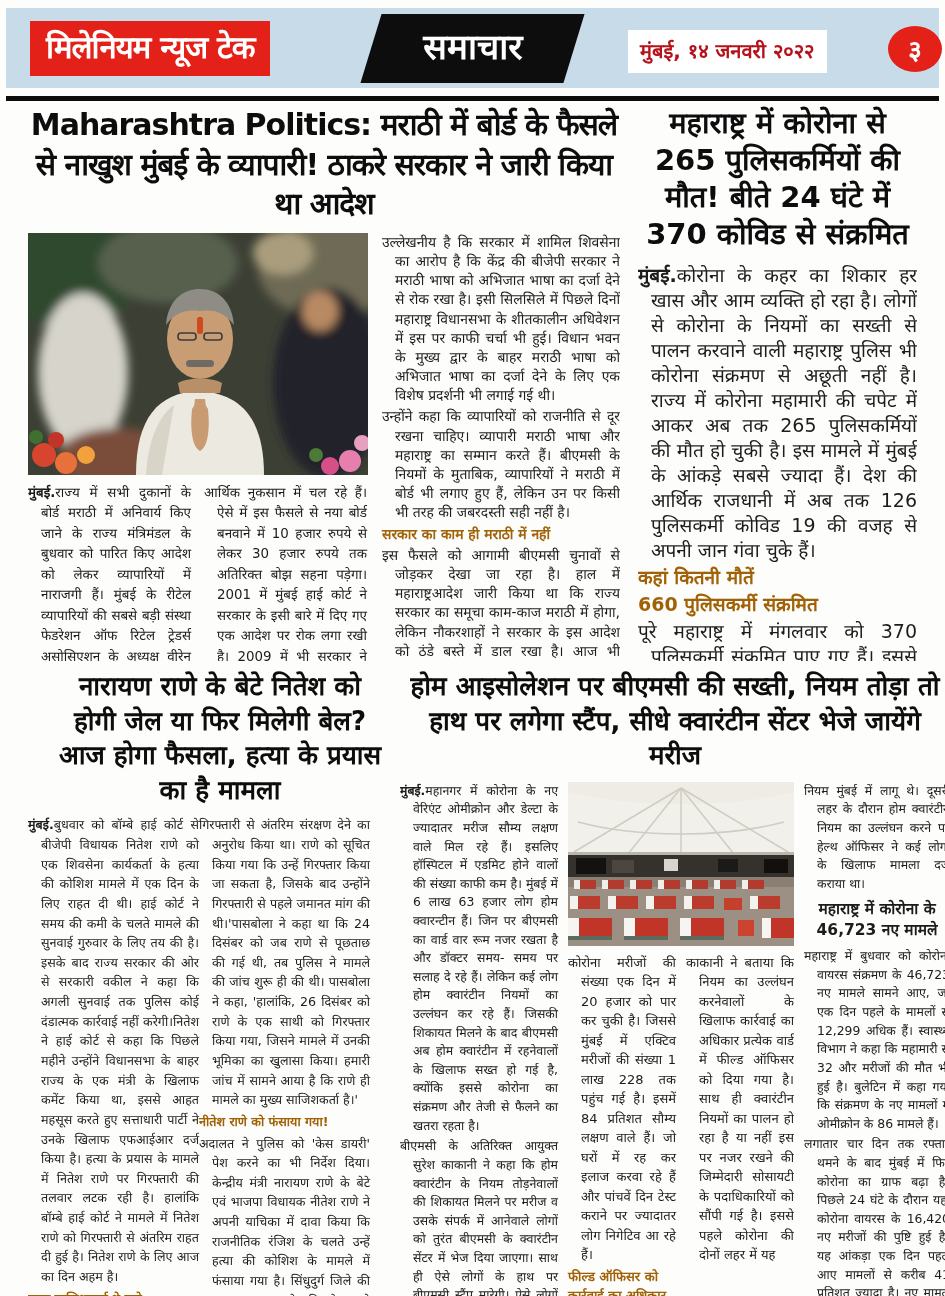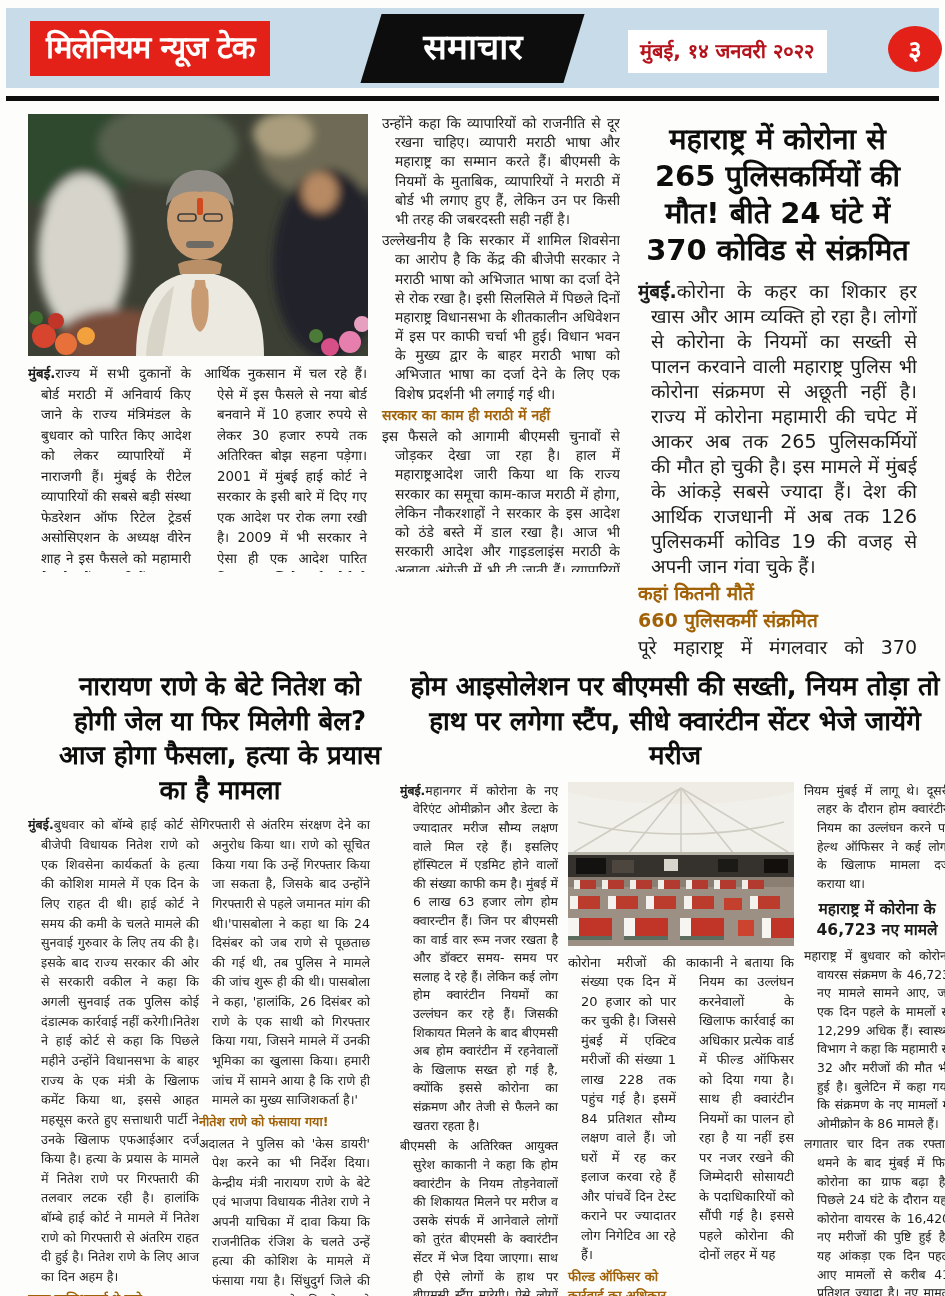--- a/index.html
+++ b/index.html
@@ -27,21 +27,21 @@
   .row1{display:flex;gap:18px;height:556px;overflow:hidden;}
   .a1{width:592px;}
   .a1 h1{font-size:30px;line-height:1.32;}
   .a1 h1 .lat{letter-spacing:-1px;}
   .a1-body{display:flex;gap:14px;margin-top:9px;height:458px;overflow:hidden;}
   .a1-left{width:340px;flex:none;}
   .a1-cols{display:flex;gap:13px;margin-top:8px;}
   .a1-cols .c{width:163px;font-size:13.4px;line-height:1.53;}
   .a1-c3{flex:1;font-size:13.9px;line-height:1.38;}
   .a2{flex:1;}
-  .a2 h2{font-size:29px;line-height:1.28;margin-top:16px;}
+  .a2 h2{font-size:29px;line-height:1.28;}
   .a2-body{margin-top:10px;font-size:19px;line-height:1.315;height:438px;overflow:hidden;}
   
   .row2{display:flex;gap:16px;margin-top:8px;}
   .a3{width:356px;flex:none;}
   .a3 h2{font-size:26px;line-height:1.33;margin-left:28px;}
   .a3-cols{display:flex;margin-top:8px;height:478px;overflow:hidden;
     border-bottom:4px solid #0d0d0d;padding-bottom:4px;}
   .a3-cols .c{width:171px;font-size:12.6px;line-height:1.56;}
   .a4{flex:1;}
   .a4 h2{font-size:26px;line-height:1.33;}
@@ -66,20 +66,21 @@
     <div class="datebox">मुंबई, १४ जनवरी २०२२</div>
     <div class="pagenum">३</div>
   </div>
   <div class="rule"></div>
 
   <div class="main">
 
     <div class="row1">
 
       <div class="a1">
+        <h1><span class="lat">Maharashtra Politics: मराठी में बोर्ड के फैसले से नाखुश मुंबई के व्यापारी! ठाकरे सरकार ने जारी किया था आदेश</span></h1>
         <div class="a1-body">
           <div class="a1-left">
 
             <svg class="photo" width="340" height="242" viewBox="0 0 340 242">
               <defs>
                   <filter id="b1">
                     <feGaussianBlur stdDeviation="5"></feGaussianBlur>
                   </filter>
                 </defs>
               <rect width="340" height="242" fill="#3c4034"></rect>
@@ -125,22 +126,22 @@
               <div class="c">
                 <p class="bp"><span class="dl">मुंबई.</span><span>राज्य में सभी दुकानों के बोर्ड मराठी में अनिवार्य किए जाने के राज्य मंत्रिमंडल के बुधवार को पारित किए आदेश को लेकर व्यापारियों में नाराजगी हैं। मुंबई के रीटेल व्यापारियों की सबसे बड़ी संस्था फेडरेशन ऑफ रिटेल ट्रेडर्स असोसिएशन के अध्यक्ष वीरेन शाह ने इस फैसले को महामारी के दौर में व्यापारियों पर एक और आघात बताया है।</span></p>
 
               </div>
               <div class="c">
                 <p class="bp">आर्थिक नुकसान में चल रहे हैं। ऐसे में इस फैसले से नया बोर्ड बनवाने में 10 हजार रुपये से लेकर 30 हजार रुपये तक अतिरिक्त बोझ सहना पड़ेगा। 2001 में मुंबई हाई कोर्ट ने सरकार के इसी बारे में दिए गए एक आदेश पर रोक लगा रखी है। 2009 में भी सरकार ने ऐसा ही एक आदेश पारित किया था, जिसे हाई कोर्ट ने मानने से इनकार कर दिया था। अब यदि महाराष्ट्र सरकार को नए सिरे से ऐसा कोई आदेश जारी करना है, तो पहले उसे हाई कोर्ट से परमिशन लेनी चाहिए थी।</p>
               </div>
             </div>
           </div>
           <div class="a1-c3">
+            <p class="bp">उल्लेखनीय है कि सरकार में शामिल शिवसेना का आरोप है कि केंद्र की बीजेपी सरकार ने मराठी भाषा को अभिजात भाषा का दर्जा देने से रोक रखा है। इसी सिलसिले में पिछले दिनों महाराष्ट्र विधानसभा के शीतकालीन अधिवेशन में इस पर काफी चर्चा भी हुई। विधान भवन के मुख्य द्वार के बाहर मराठी भाषा को अभिजात भाषा का दर्जा देने के लिए एक विशेष प्रदर्शनी भी लगाई गई थी।</p>
             <p class="bp">उन्होंने कहा कि व्यापारियों को राजनीति से दूर रखना चाहिए। व्यापारी मराठी भाषा और महाराष्ट्र का सम्मान करते हैं। बीएमसी के नियमों के मुताबिक, व्यापारियों ने मराठी में बोर्ड भी लगाए हुए हैं, लेकिन उन पर किसी भी तरह की जबरदस्ती सही नहीं है।</p>
-            <p class="bp">उल्लेखनीय है कि सरकार में शामिल शिवसेना का आरोप है कि केंद्र की बीजेपी सरकार ने मराठी भाषा को अभिजात भाषा का दर्जा देने से रोक रखा है। इसी सिलसिले में पिछले दिनों महाराष्ट्र विधानसभा के शीतकालीन अधिवेशन में इस पर काफी चर्चा भी हुई। विधान भवन के मुख्य द्वार के बाहर मराठी भाषा को अभिजात भाषा का दर्जा देने के लिए एक विशेष प्रदर्शनी भी लगाई गई थी।</p>
             <p class="sub">सरकार का काम ही मराठी में नहीं</p>
             <p class="bp">इस फैसले को आगामी बीएमसी चुनावों से जोड़कर देखा जा रहा है। हाल में महाराष्ट्रआदेश जारी किया था कि राज्य सरकार का समूचा काम-काज मराठी में होगा, लेकिन नौकरशाहों ने सरकार के इस आदेश को ठंडे बस्ते में डाल रखा है। आज भी सरकारी आदेश और गाइडलाइंस मराठी के अलावा अंग्रेजी में भी दी जाती हैं। व्यापारियों का कहना है कि जब सरकार ही मराठी इस्तेमाल नहीं करती, तो उनसे जबरदस्ती क्यों की जा रही है?</p>
           </div>
         </div>
       </div>
 
       <div class="a2">
         <h2>महाराष्ट्र में कोरोना से 265 पुलिसकर्मियों की मौत! बीते 24 घंटे में 370 कोविड से संक्रमित</h2>
         <div class="a2-body">
           <p class="bp"><span class="dl">मुंबई.</span><span>कोरोना के कहर का शिकार हर खास और आम व्यक्ति हो रहा है। लोगों से कोरोना के नियमों का सख्ती से पालन करवाने वाली महाराष्ट्र पुलिस भी कोरोना संक्रमण से अछूती नहीं है। राज्य में कोरोना महामारी की चपेट में आकर अब तक 265 पुलिसकर्मियों की मौत हो चुकी है। इस मामले में मुंबई के आंकड़े सबसे ज्यादा हैं। देश की आर्थिक राजधानी में अब तक 126 पुलिसकर्मी कोविड 19 की वजह से अपनी जान गंवा चुके हैं।</span></p>

